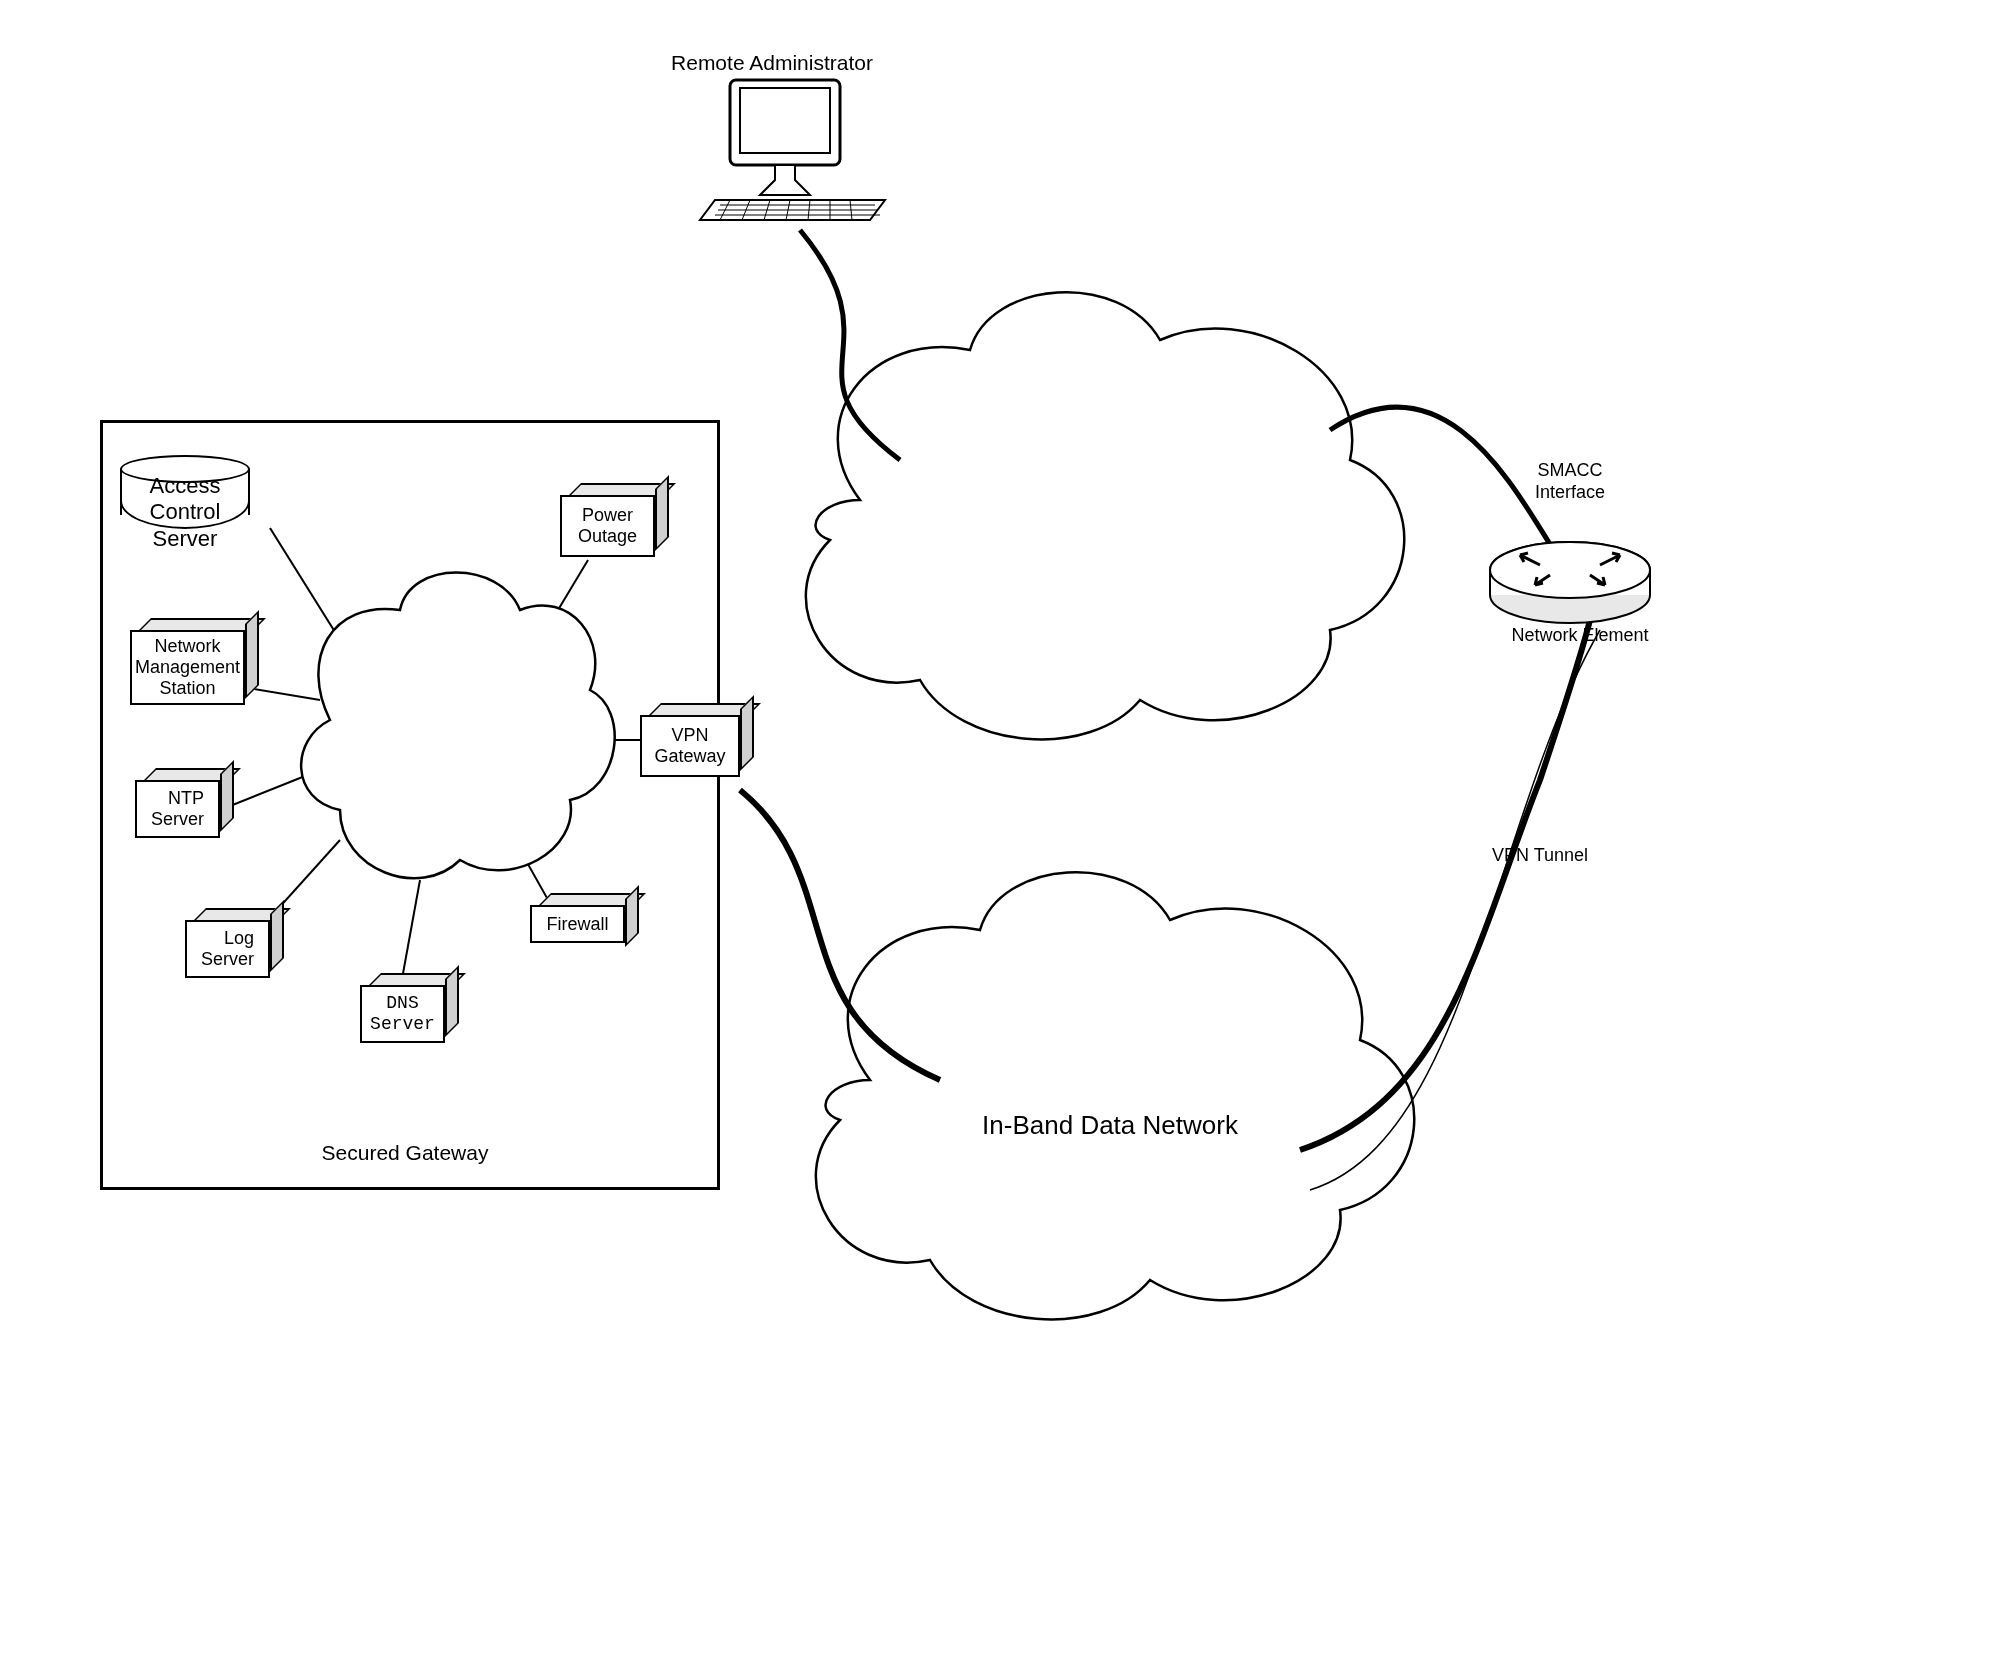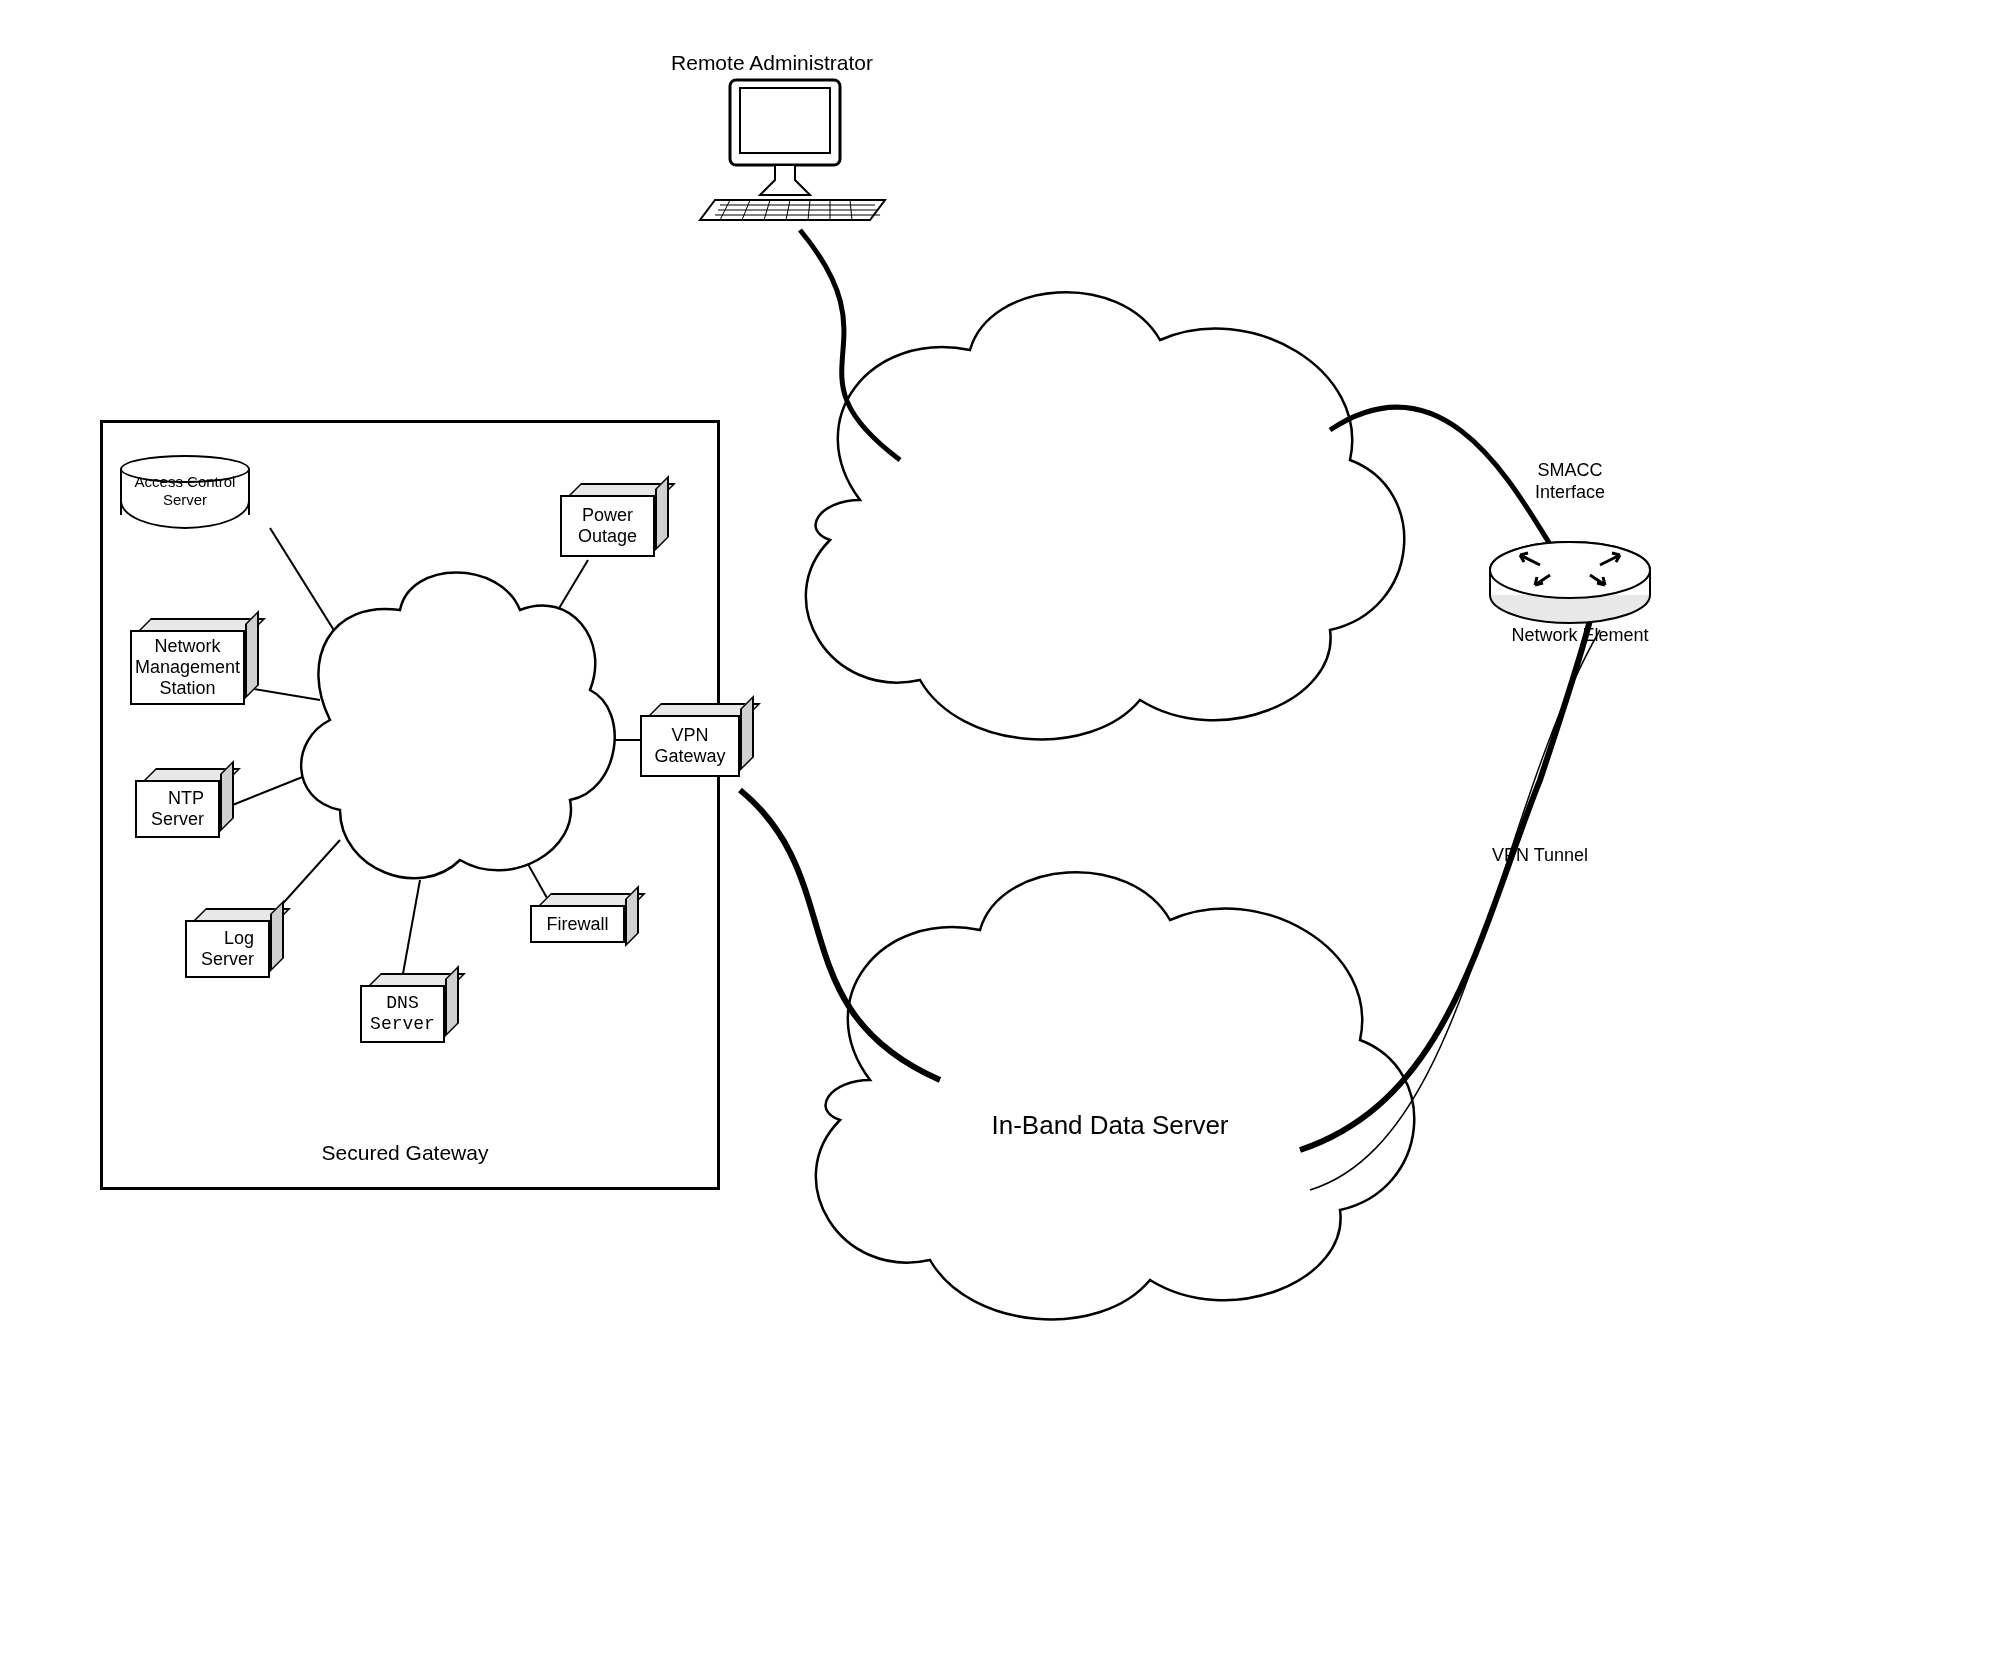--- a/index.html
+++ b/index.html
@@ -19,21 +19,21 @@
     .label {
       position: absolute;
       text-align: center;
       font-size: 20px;
       color: #000;
       line-height: 1.2;
     }
     .label-lg { font-size: 26px; }
     .label-md { font-size: 21px; }
     .label-sm { font-size: 18px; }
-    .label-xs { font-size: 15px; }
+    .label-xs { font-size: 22px; }
     .box3d {
       position: absolute;
     }
     .box3d .face-front {
       position: absolute;
       background: #fff;
       border: 2px solid #000;
       display: flex;
       align-items: center;
       justify-content: center;
@@ -172,21 +172,21 @@
     </g>
 
   </svg>
 
   <div class="secured-box" style="left:100px; top:420px; width:620px; height:770px;"></div>
 
   <div class="label label-md" style="left:642px; top:50px; width:260px;">Remote Administrator</div>
 
 
 
-  <div class="label label-lg" style="left:960px; top:1110px; width:300px;">In-Band Data Server</div>
+  <div class="label label-lg" style="left:960px; top:1110px; width:300px;">In-Band Data Network</div>
 
   <div class="label label-md" style="left:280px; top:1140px; width:250px;">Secured Gateway</div>
 
   <div class="label label-sm" style="left:1510px; top:460px; width:120px; white-space:pre-line;">SMACC
 Interface</div>
 
   <div class="label label-sm" style="left:1500px; top:625px; width:160px;">Network Element</div>
 
   <div class="label label-sm" style="left:1470px; top:845px; width:140px;">VPN Tunnel</div>
 

